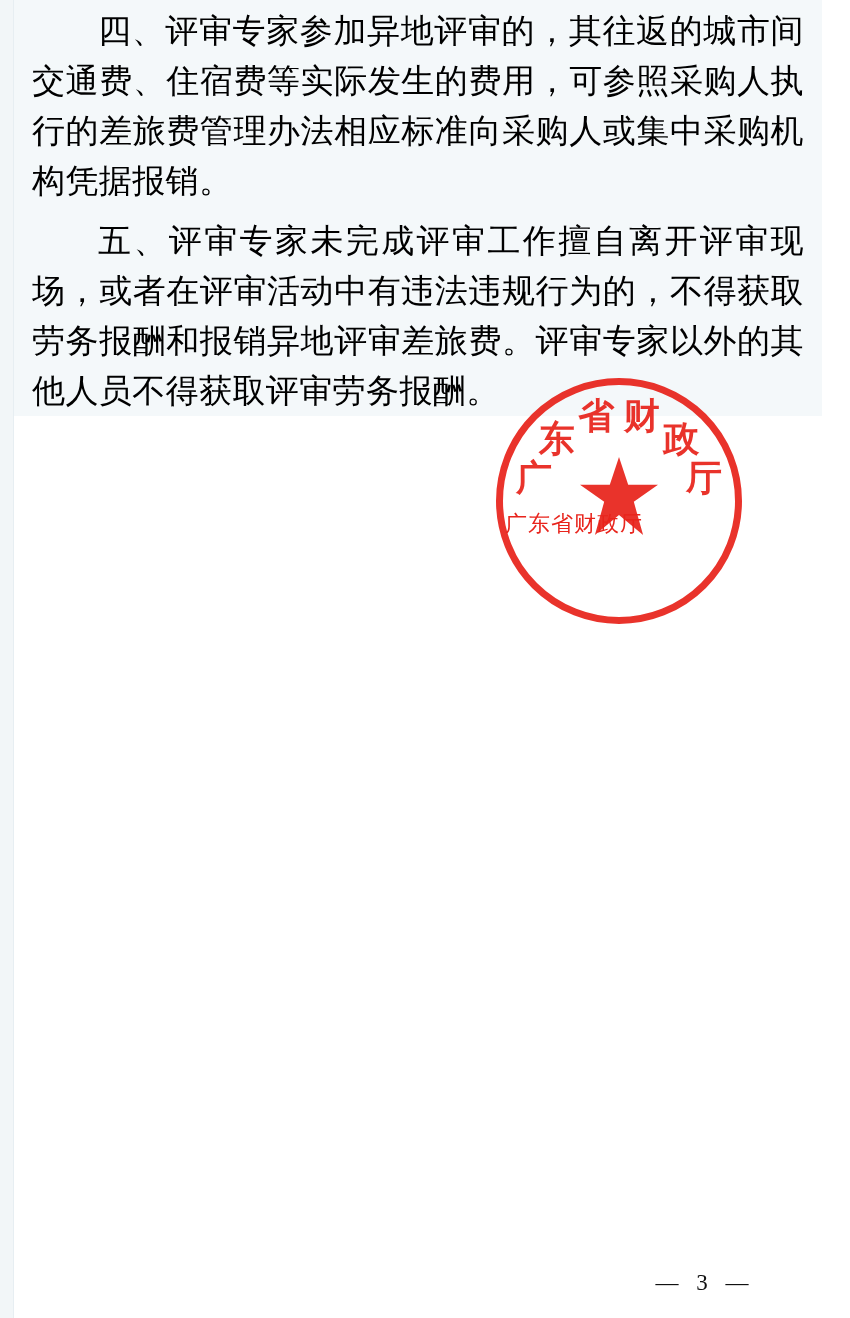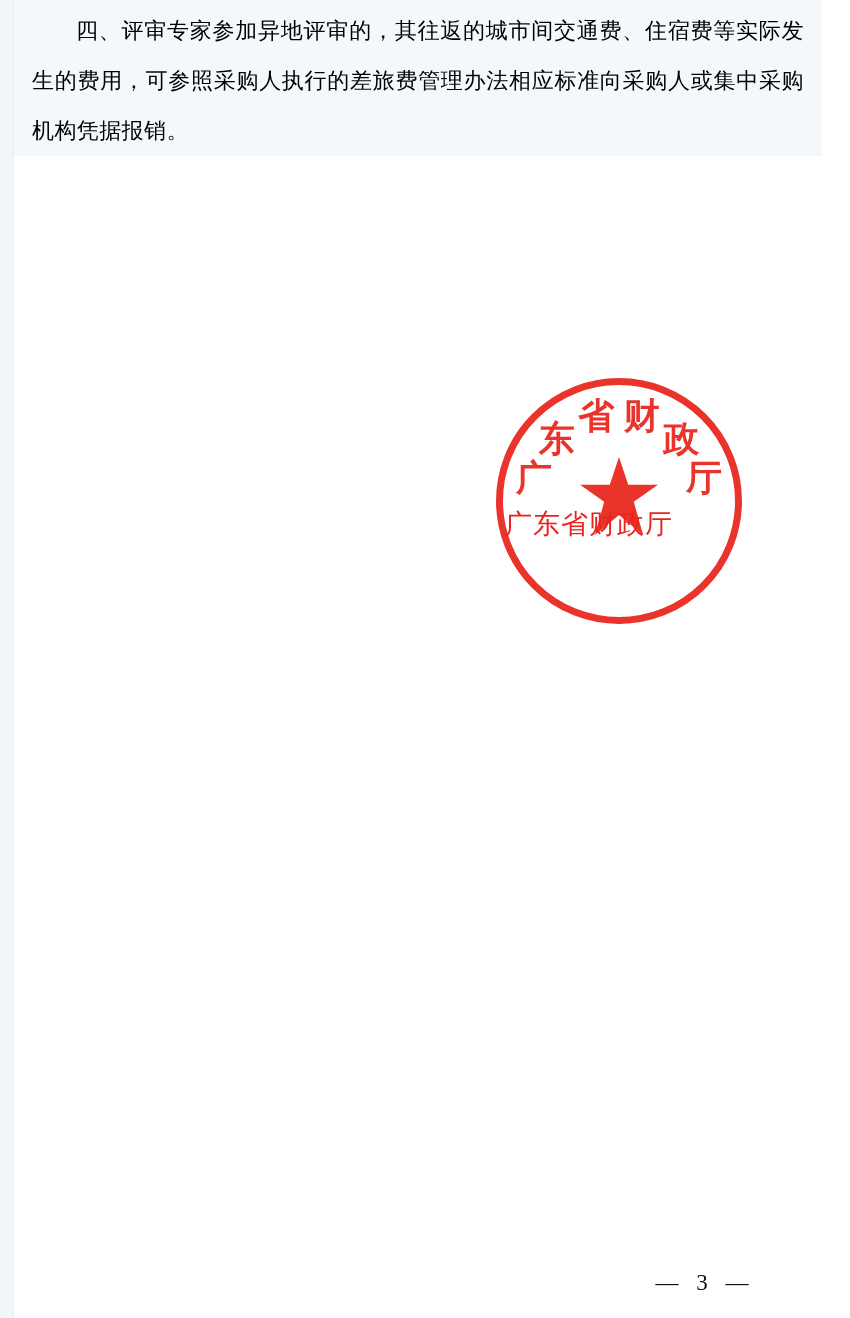--- a/index.html
+++ b/index.html
@@ -32,21 +32,21 @@
   }
   .body-block {
     position: absolute;
     left: 14px;
     top: 0;
     width: 808px;
     padding-top: 6px;
     background: #f4f8fa;
   }
   .para {
-    font-size: 22px;
+    font-size: 33px;
     line-height: 50px;
     letter-spacing: 0.4px;
     color: #000000;
     text-align: justify;
     text-justify: inter-ideograph;
     margin: 0;
     padding: 0 18px 0 18px;
     text-indent: 2em;
   }
   .para + .para {
@@ -102,21 +102,21 @@
     color: #e8241c;
     font-family: "Liberation Serif", "DejaVu Serif", serif;
     font-weight: 600;
   }
   .sign-lines {
     position: absolute;
     left: 505px;
     top: 140px;
     width: 300px;
     color: #e8241c;
-    font-size: 27px;
+    font-size: 22px;
     line-height: 48px;
     letter-spacing: 1px;
     font-family: "Liberation Serif", "DejaVu Serif", serif;
   }
   .sign-date {
     letter-spacing: 3px;
   }
   .footer {
     position: absolute;
     left: 0;
@@ -132,20 +132,21 @@
 </style>
 </head>
 <body>
 
 <div class="page">
 
   <div class="scan-edge"></div>
 
   <div class="body-block">
     <p class="para">四、评审专家参加异地评审的，其往返的城市间交通费、住宿费等实际发生的费用，可参照采购人执行的差旅费管理办法相应标准向采购人或集中采购机构凭据报销。</p>
+    <p class="para">五、评审专家未完成评审工作擅自离开评审现场，或者在评审活动中有违法违规行为的，不得获取劳务报酬和报销异地评审差旅费。评审专家以外的其他人员不得获取评审劳务报酬。</p>
   </div>
 
   <div class="sign-area">
 
     <div class="seal">
       <div class="seal-star"></div>
       <div class="seal-text">
         <div class="seal-char" style="transform: rotate(-75deg) translateY(-88px) rotate(75deg);">广</div>
         <div class="seal-char" style="transform: rotate(-45deg) translateY(-88px) rotate(45deg);">东</div>
         <div class="seal-char" style="transform: rotate(-15deg) translateY(-88px) rotate(15deg);">省</div>

